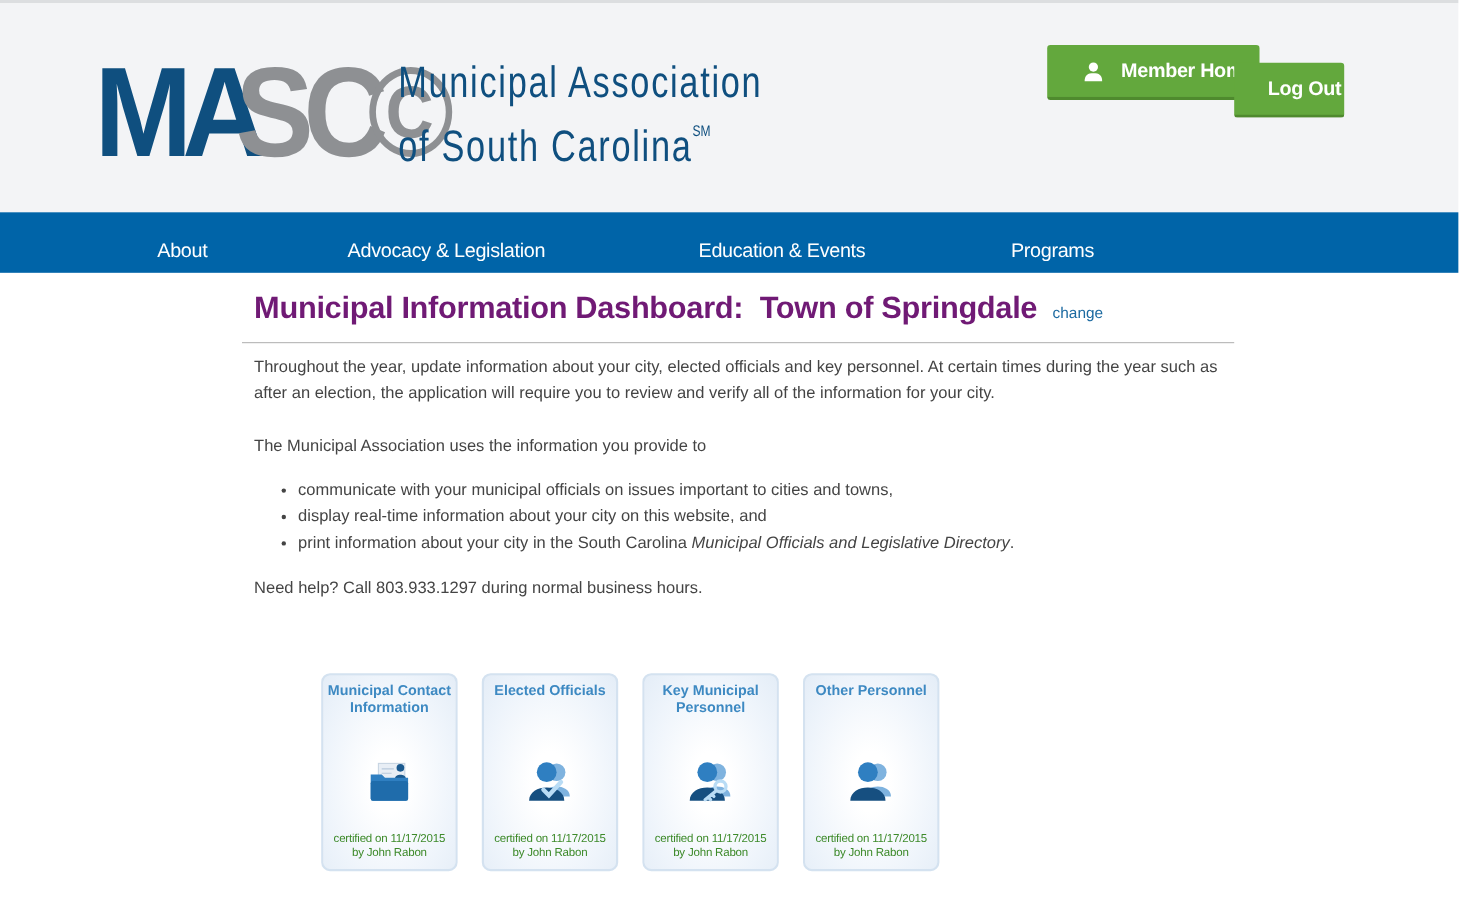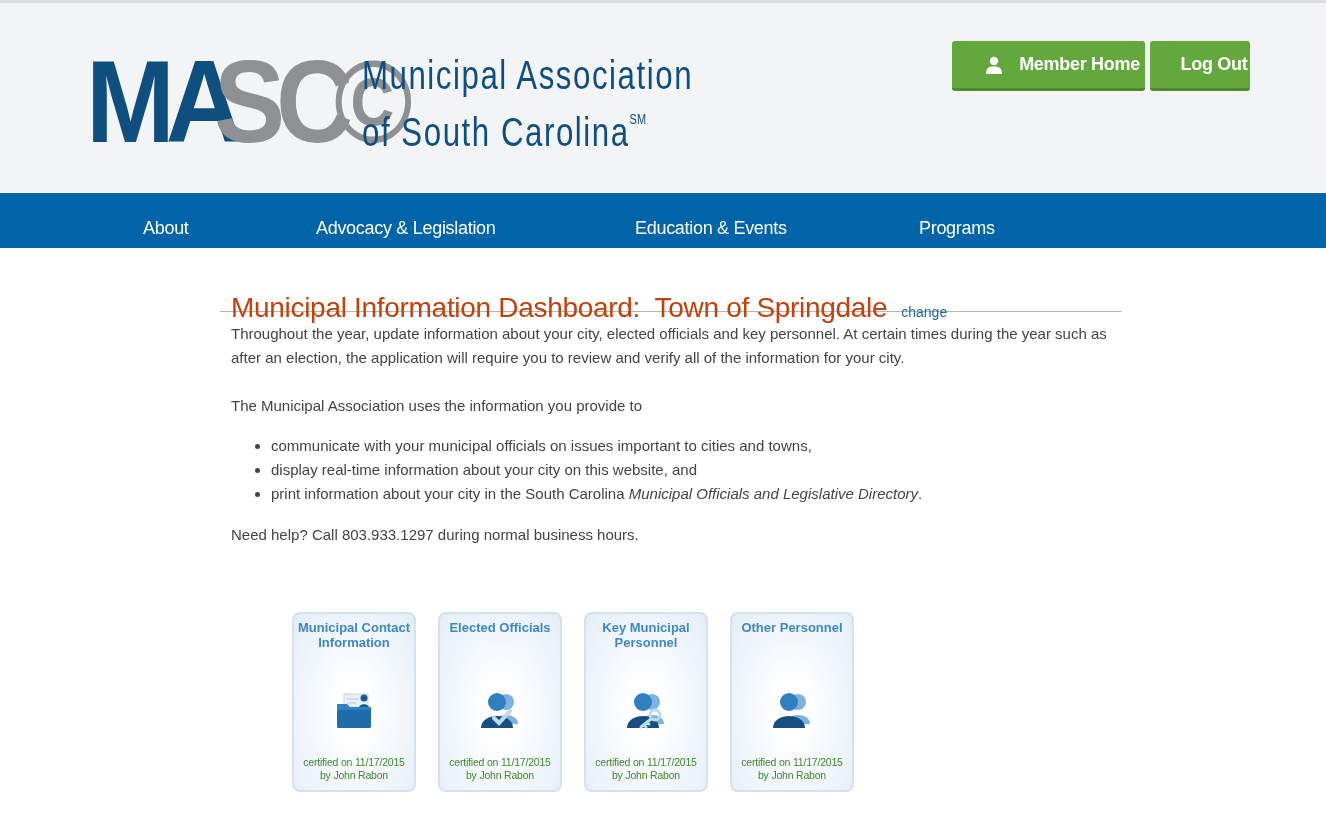--- a/index.html
+++ b/index.html
@@ -9,27 +9,27 @@
   .logo { position: absolute; left: 86px; top: 50px; display: flex; align-items: center; }
   .logo-mark { position: relative; width: 262px; height: 92px; }
   .logo-mark span { position: absolute; top: -14px; font-family: "Liberation Sans", sans-serif; font-weight: bold; font-size: 116px; letter-spacing: -10px; transform: scaleX(0.92); transform-origin: left; line-height: 1; }
   .lm-ma { left: 0; color: #0f4f7f; }
   .lm-sc { left: 128px; color: #8e9093; }
   .logo-copy { position: absolute; left: 248px; top: 56px; font-size: 9px; color: #8e9093; }
   .logo-text { margin-left: 14px; color: #0f4f7f; font-family: "Liberation Sans Narrow", "Liberation Sans", sans-serif; font-size: 40px; line-height: 44px; transform: scaleX(0.78); transform-origin: left; letter-spacing: 2px; white-space: nowrap; }
   .logo-text sup { font-size: 14px; vertical-align: 22px; letter-spacing: 0; }
   .btn { position: absolute; top: 38px; height: 50px; background: #63a83d; border-bottom: 3px solid #4f8a2e; border-radius: 3px; color: #ffffff; font-weight: bold; font-size: 18px; display: flex; align-items: center; justify-content: center; letter-spacing: -0.3px; padding-left: 28px; }
   .btn-home { left: 952px; width: 193px; }
-  .btn-logout { left: 1150px; width: 100px; }
+  .btn-logout { left: 1122px; width: 100px; margin-top: 16px; }
   .btn-home svg { margin-right: 16px; }
   .nav { height: 55px; background: #0064a8; position: relative; }
   .nav-item { position: absolute; top: 8px; height: 55px; line-height: 55px; color: #ffffff; font-size: 18px; letter-spacing: -0.3px; }
   .main { position: absolute; left: 220px; top: 248px; width: 902px; }
   .title-row { padding: 16px 0 0 11px; height: 64px; border-bottom: 1px solid #b5b5b5; display: flex; align-items: baseline; }
-  .page-title { color: #c2410c; font-size: 28px; font-weight: normal; letter-spacing: -0.3px; white-space: pre; margin-top: 28px; }
+  .page-title { color: #701a75; font-size: 28px; font-weight: bold; letter-spacing: -0.3px; white-space: pre; }
   .change-link { color: #1c6aa1; font-size: 14px; margin-left: 14px; }
   .body-text { padding: 10px 0 0 11px; color: #444; font-size: 15px; line-height: 24px; }
   .body-text p { margin-bottom: 24px; }
   .body-text ul { margin: 0 0 17px 40px; list-style: disc; }
   .tiles { position: absolute; top: 612px; left: 292px; display: flex; gap: 22px; }
   .tile { width: 124px; height: 180px; border: 2px solid #d4e2f0; border-radius: 8px; background: radial-gradient(ellipse at 50% 55%, #ffffff 20%, #eef4fb 70%, #e4edf7 100%); position: relative; text-align: center; }
   .tile-title { position: absolute; top: 6px; left: 0; right: 0; color: #3d89c2; font-weight: bold; font-size: 13px; line-height: 15px; padding: 0 4px; }
   .tile-icon { position: absolute; top: 74px; left: 50%; transform: translateX(-50%); width: 44px; height: 44px; }
   .tile-cert { position: absolute; bottom: 8px; left: 0; right: 0; color: #3d8a2a; font-size: 10.5px; line-height: 13px; letter-spacing: -0.2px; }
 </style>

